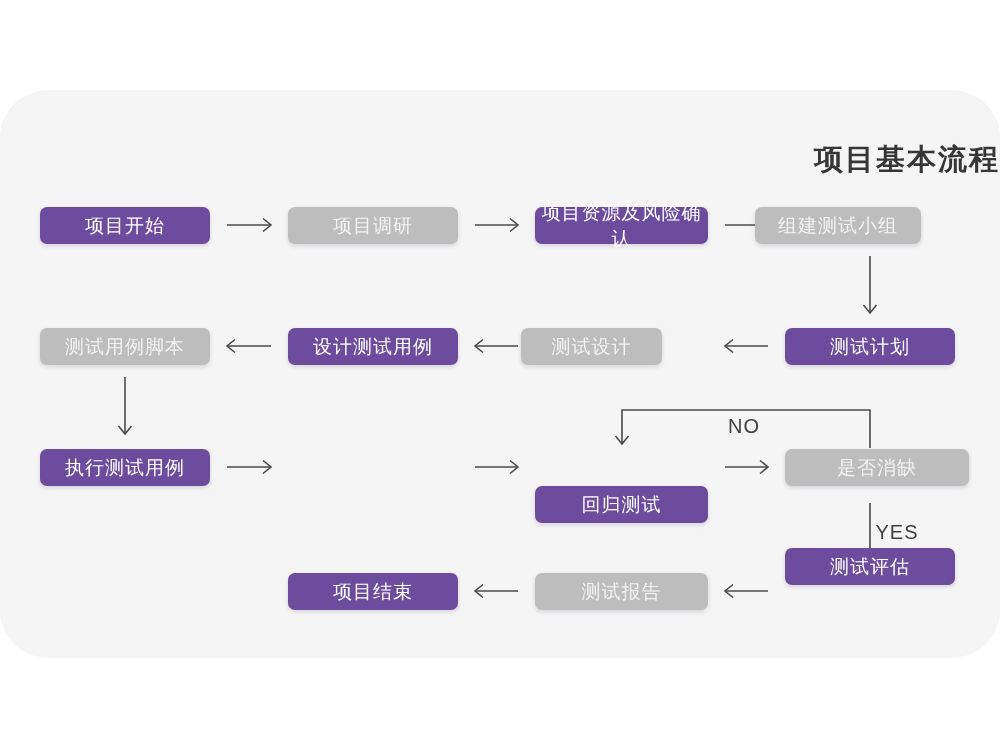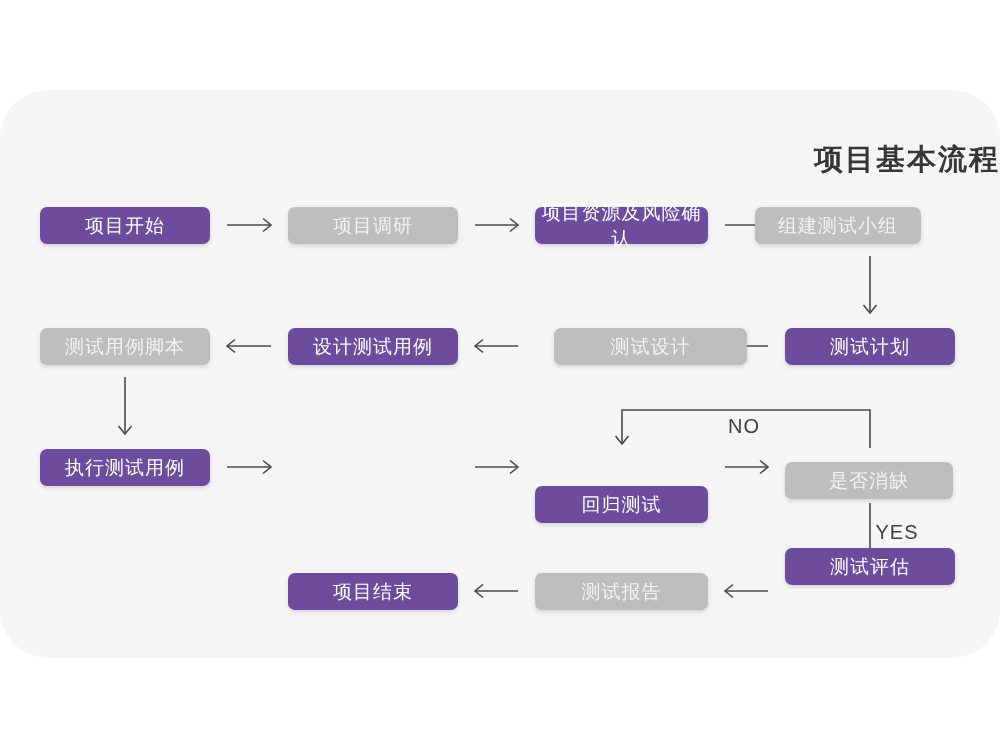--- a/index.html
+++ b/index.html
@@ -86,36 +86,36 @@
       </div>
       <div class="node primary" style="left: 535px; top: 207px; width: 173px; height: 37px;">
         <div>项目资源及风险确认</div>
       </div>
       <div class="node secondary" style="left: 755px; top: 207px; width: 166px; height: 37px; text-align: right;">
         <div>组建测试小组</div>
       </div>
       <div class="node primary" style="left: 785px; top: 328px; width: 170px; height: 37px;">
         <div>测试计划</div>
       </div>
-      <div class="node secondary" style="left: 554px; top: 328px; width: 193px; height: 37px;">
+      <div class="node secondary" style="left: 521px; top: 328px; width: 141px; height: 37px;">
         <div>测试设计</div>
       </div>
       <div class="node primary" style="left: 288px; top: 328px; width: 170px; height: 37px;">
         <div>设计测试用例</div>
       </div>
       <div class="node secondary" style="left: 40px; top: 328px; width: 170px; height: 37px;">
         <div>测试用例脚本</div>
       </div>
       <div class="node primary" style="left: 40px; top: 449px; width: 170px; height: 37px; justify-content: center;">
         <div>执行测试用例</div>
       </div>
       <div class="node primary" style="left: 535px; top: 449px; width: 173px; height: 37px; margin-top: 37px;">
         <div>回归测试</div>
       </div>
-      <div class="node secondary" style="left: 785px; top: 462px; width: 168px; height: 37px;">
+      <div class="node secondary" style="left: 785px; top: 449px; width: 184px; height: 37px;">
         <div>是否消缺</div>
       </div>
       <div class="node primary" style="left: 785px; top: 548px; width: 170px; height: 37px;">
         <div>测试评估</div>
       </div>
       <div class="node secondary" style="left: 535px; top: 573px; width: 173px; height: 37px;">
         <div>测试报告</div>
       </div>
       <div class="node primary" style="left: 288px; top: 573px; width: 170px; height: 37px;">
         <div>项目结束</div>

